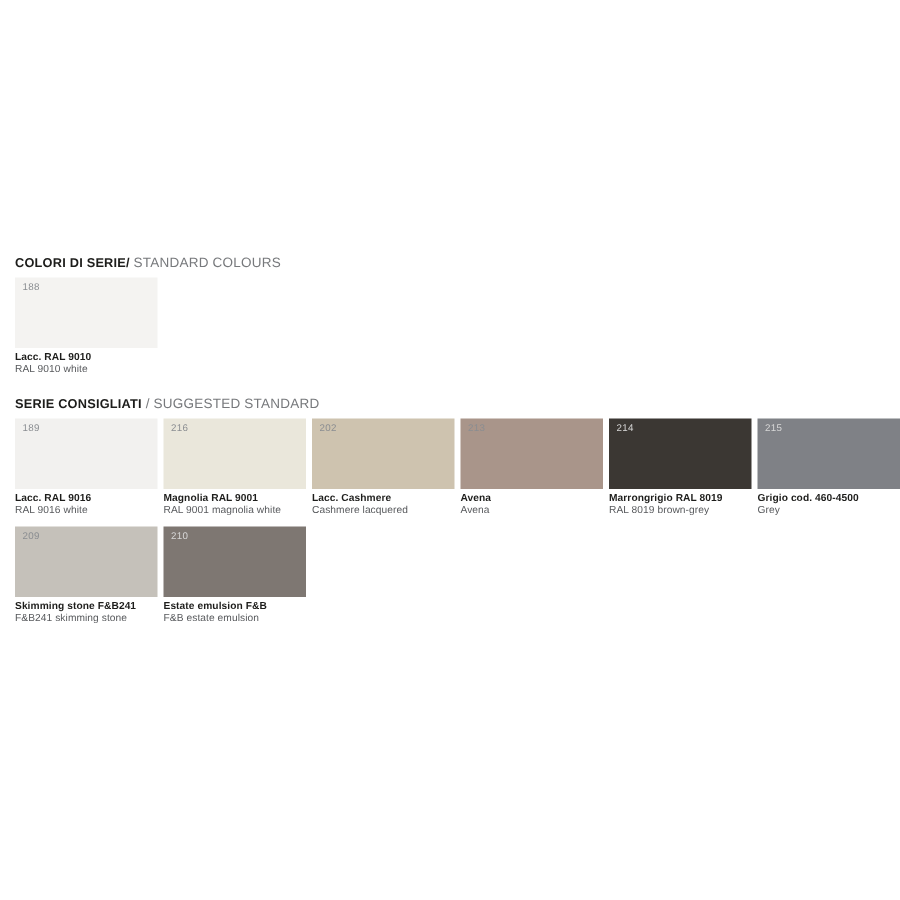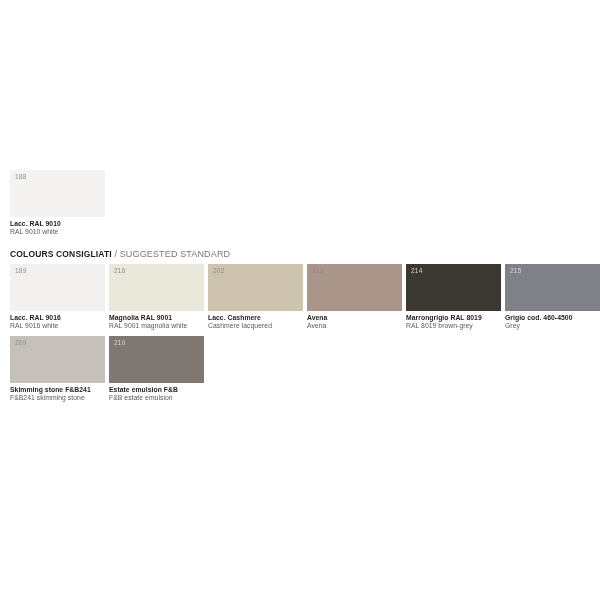--- a/index.html
+++ b/index.html
@@ -103,37 +103,41 @@
   .block-standard { margin-bottom: 12px; }
   .block-standard .chip { height: 47px; }
 </style>
 </head>
 <body>
 
 <div class="page">
   <div class="sheet">
 
     <div class="block-standard">
+      <div class="section-head">
+        <span class="it">COLORI DI SERIE/</span>
+        <span class="en">STANDARD COLOURS</span>
+      </div>
 
       <div class="row row-standard">
         <div class="cell">
           <div class="chip" style="background: rgb(244, 243, 241);">
             <span class="chip-num">188</span>
           </div>
           <div class="caption">
             <div class="cap-it">Lacc. RAL 9010</div>
             <div class="cap-en">RAL 9010 white</div>
           </div>
         </div>
       </div>
     </div>
 
     <div class="block-suggested">
       <div class="section-head">
-        <span class="it">COLOURS CONSIGLIATI</span>
+        <span class="it">SERIE CONSIGLIATI</span>
         <span class="en">/ SUGGESTED STANDARD</span>
       </div>
 
       <div class="row row-suggested" id="row-sug-1">
           <div class="cell">
             <div class="chip" style="background: rgb(242, 241, 239);">
               <span class="chip-num">189</span>
             </div>
             <div class="caption">
               <div class="cap-it">Lacc. RAL 9016</div>

